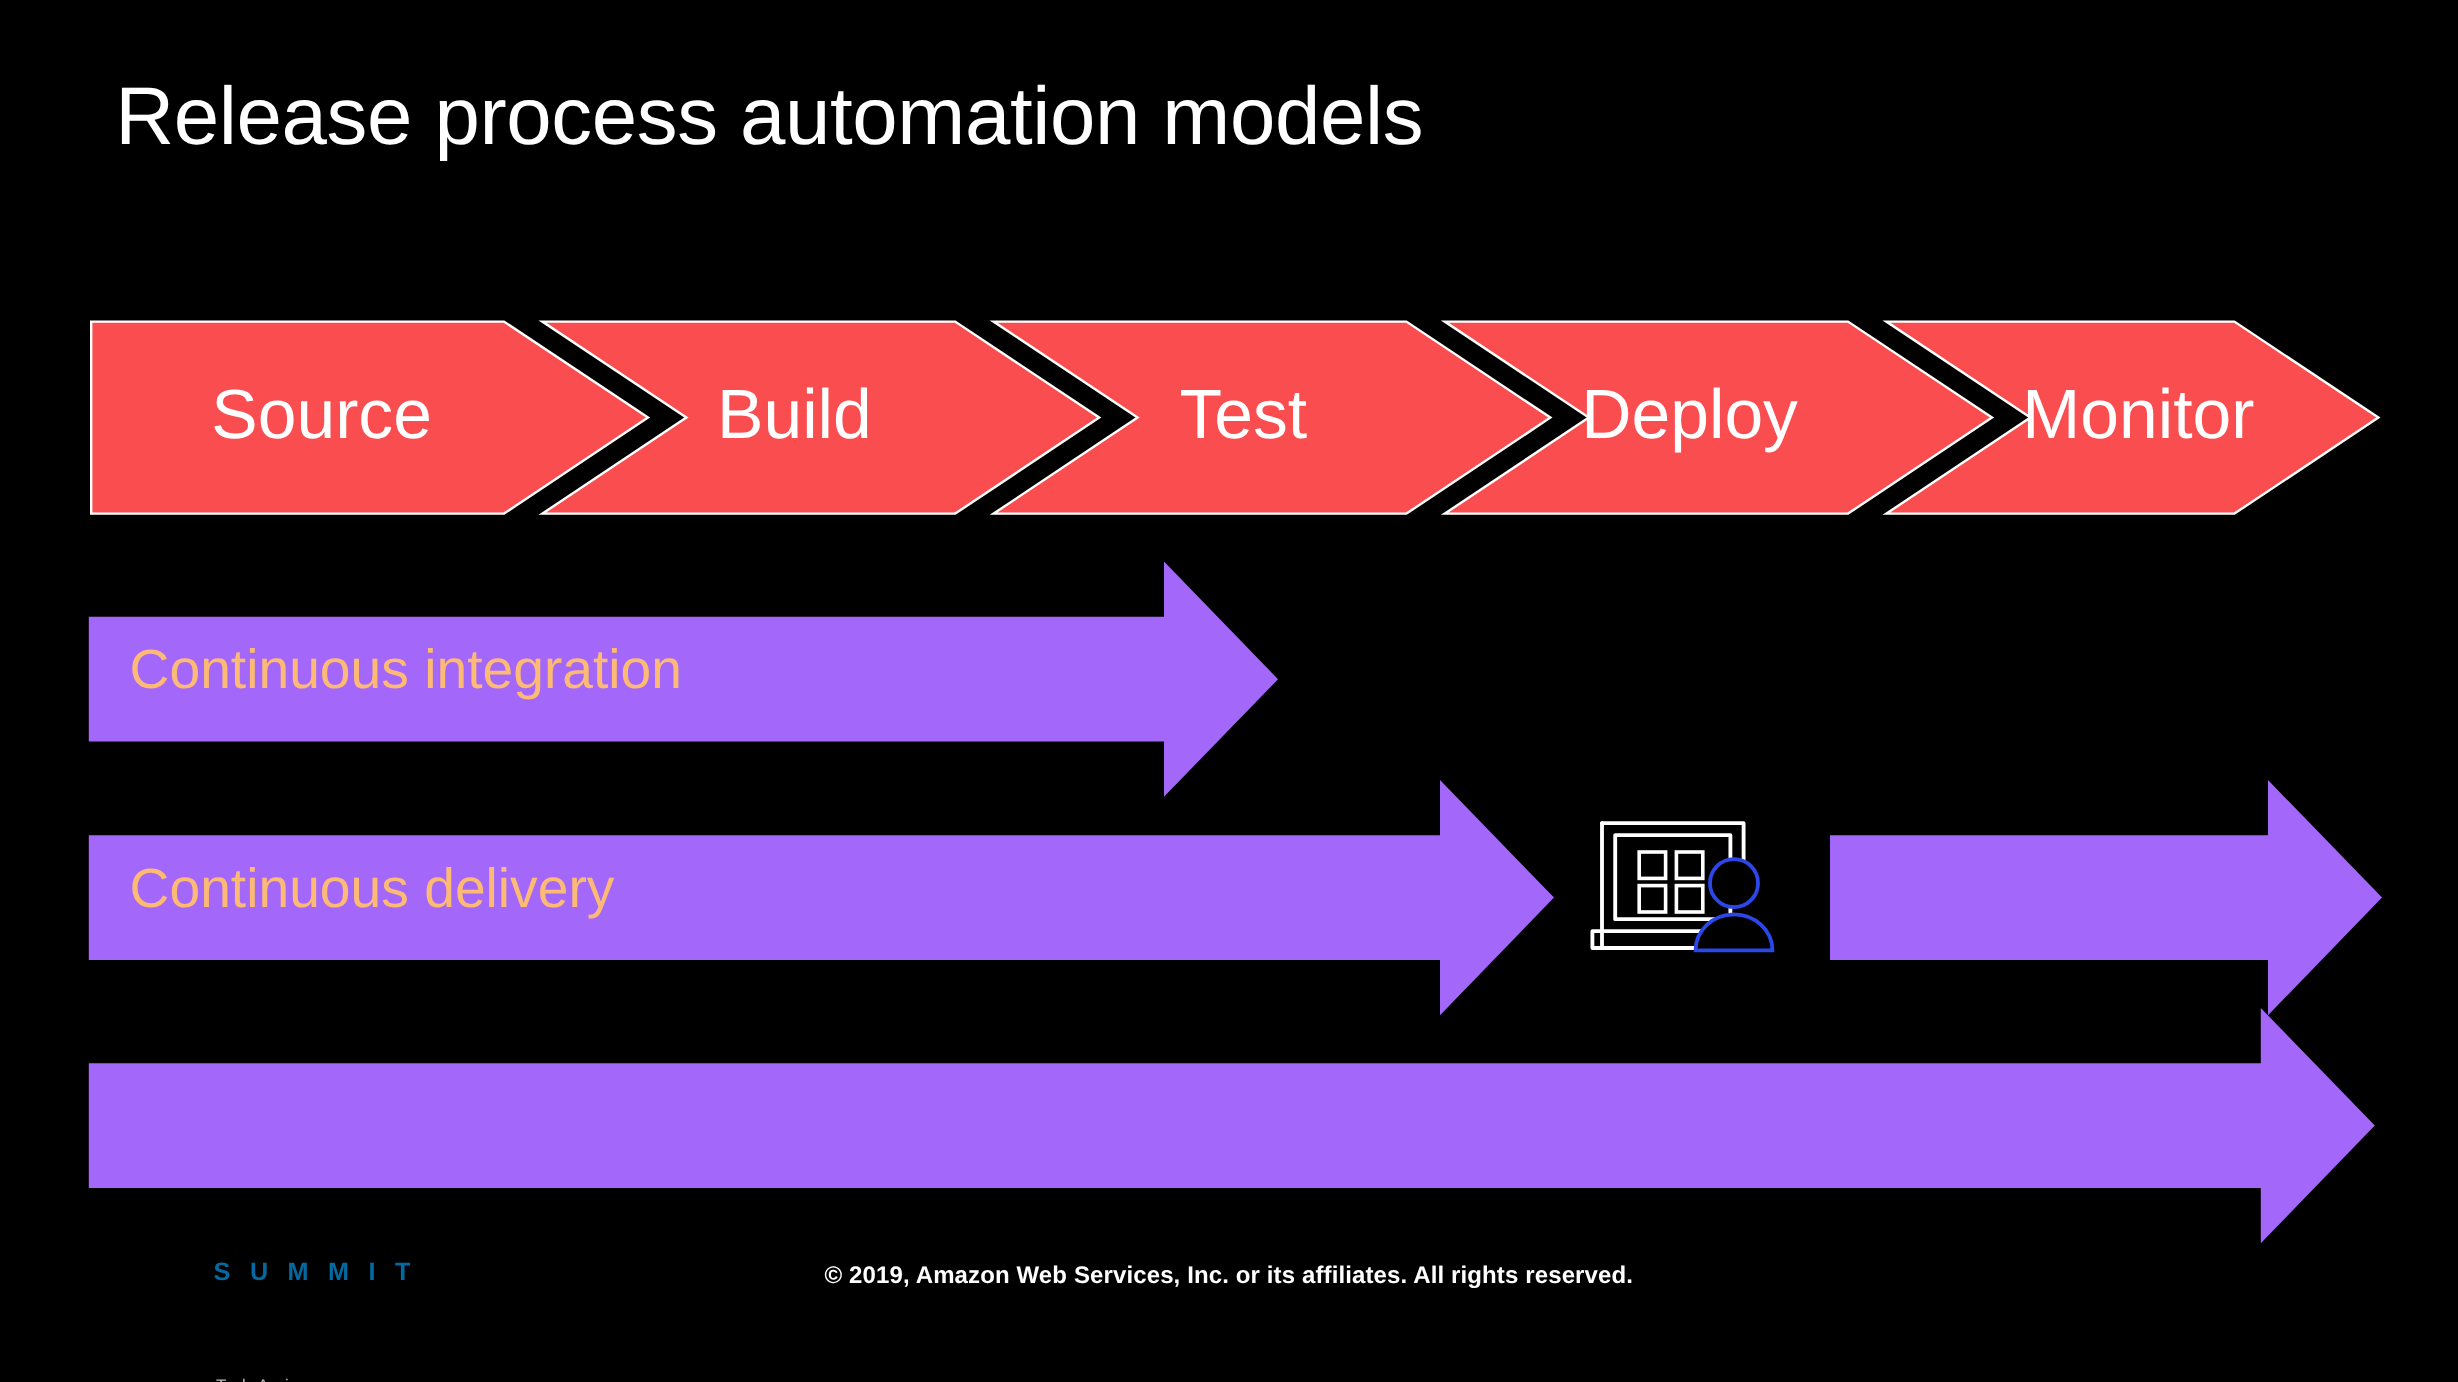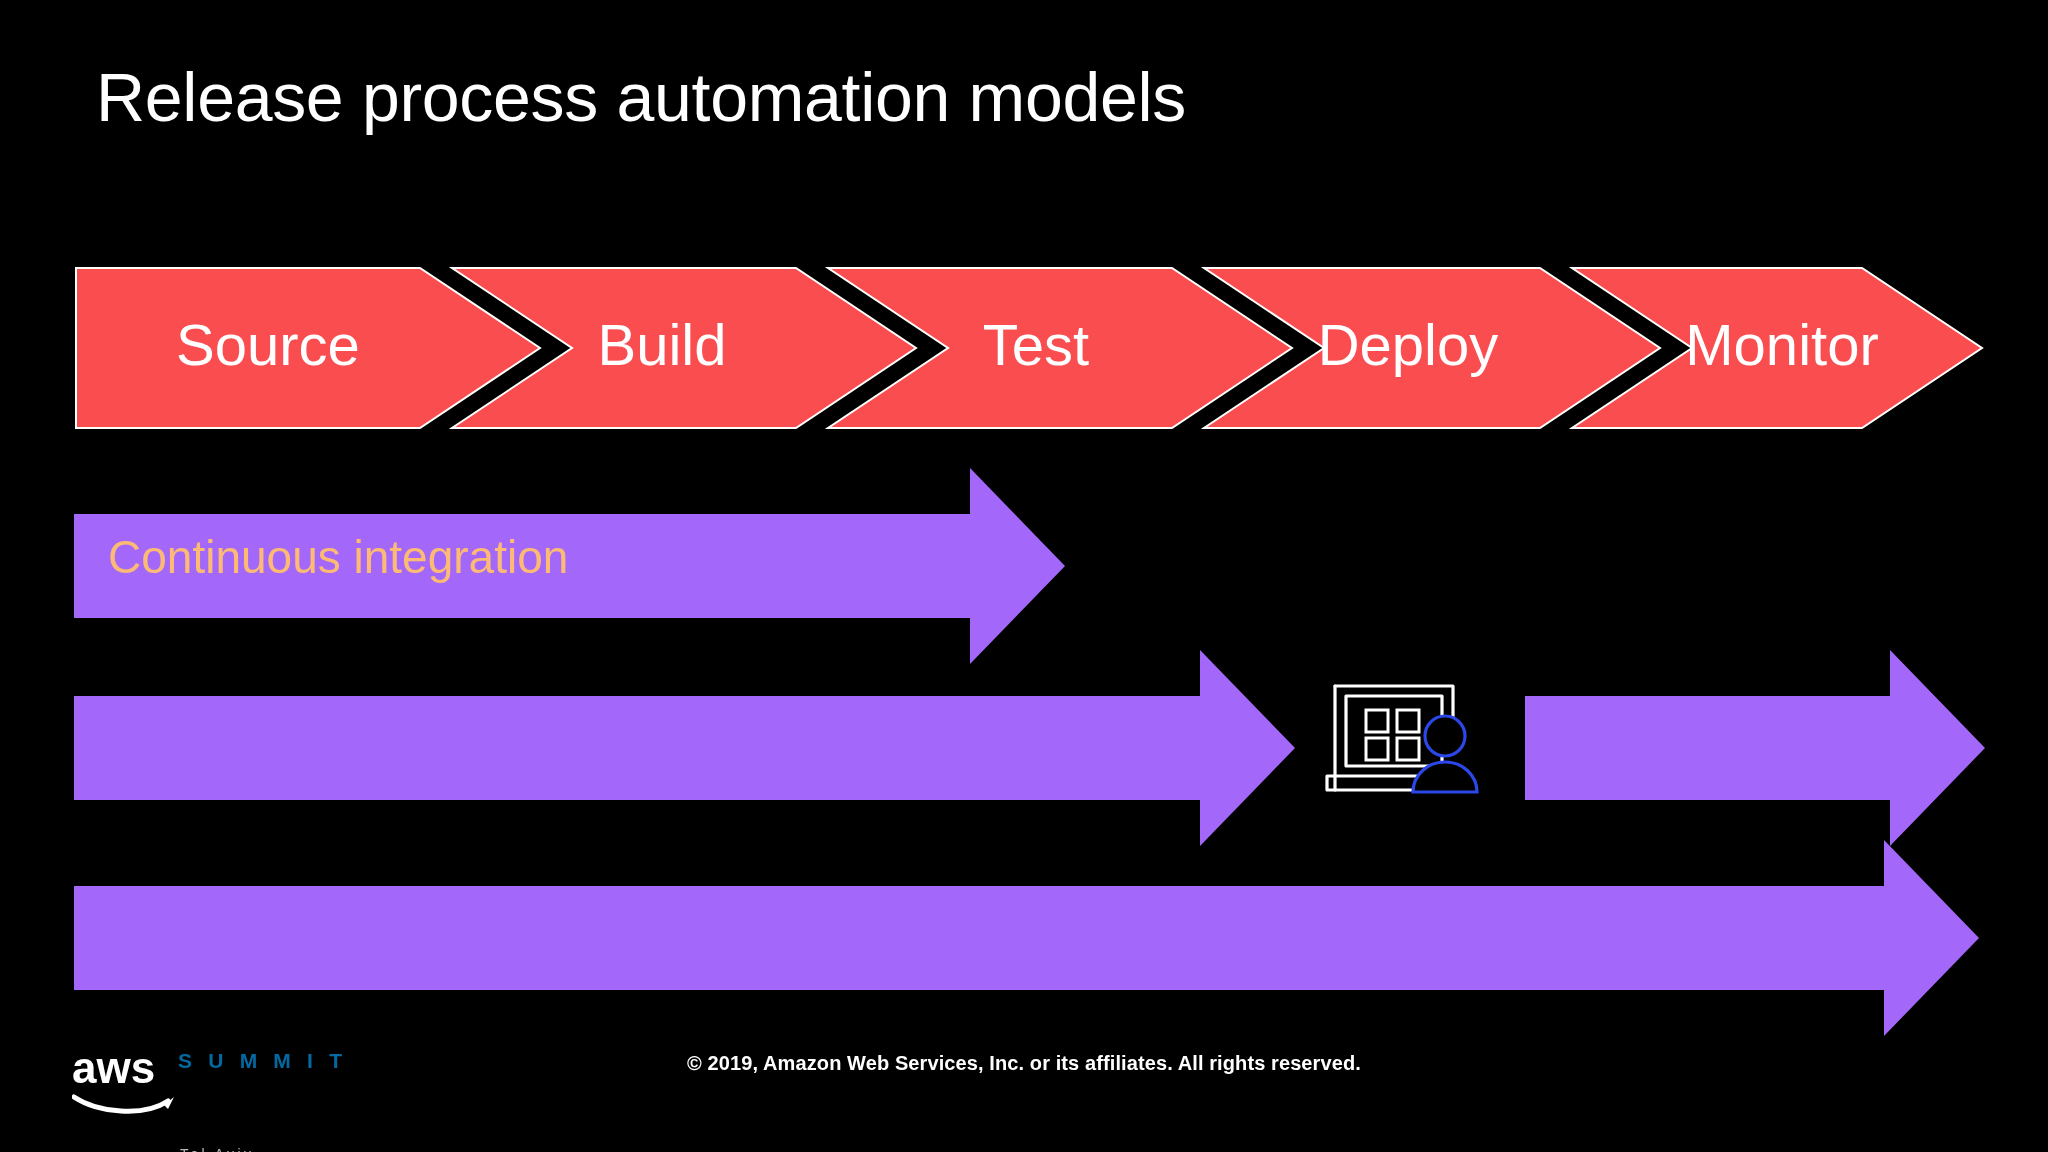--- a/index.html
+++ b/index.html
@@ -170,20 +170,21 @@
   <div class="arrow-label lbl-ci">Continuous integration</div>
 
   <div class="arrow-row" id="row-cd">
     <svg width="2048" height="200" viewBox="0 0 2048 200" xmlns="http://www.w3.org/2000/svg">
 
       <polygon points="74,46 1200,46 1200,0 1295,98 1200,196 1200,150 74,150" fill="#A368FA"></polygon>
 
       <polygon points="1525,46 1890,46 1890,0 1985,98 1890,196 1890,150 1525,150" fill="#A368FA"></polygon>
     </svg>
   </div>
+  <div class="arrow-label lbl-cd">Continuous delivery</div>
 
   <div class="stage-icon">
     <svg width="180" height="130" viewBox="0 0 180 130" xmlns="http://www.w3.org/2000/svg">
       <g fill="none" stroke="#FFFFFF" stroke-width="3.2" stroke-linejoin="round" stroke-linecap="round">
 
         <path d="M10,8 L128,8 L128,54"></path>
         <path d="M10,8 L10,98"></path>
 
         <rect x="21" y="18" width="96" height="70"></rect>
 
@@ -204,27 +205,18 @@
       </g>
     </svg>
   </div>
 
   <div class="arrow-row" id="row-cdeploy">
     <svg width="2048" height="200" viewBox="0 0 2048 200" xmlns="http://www.w3.org/2000/svg">
       <polygon points="74,46 1884,46 1884,0 1979,98 1884,196 1884,150 74,150" fill="#A368FA"></polygon>
     </svg>
   </div>
 
-  <div class="footer-logo">
-    <svg width="240" height="76" viewBox="0 0 240 76" xmlns="http://www.w3.org/2000/svg">
-      <g fill="#FFFFFF">
-        <text x="0" y="40" font-family="Liberation Sans, sans-serif" font-size="44" font-weight="700" fill="#FFFFFF">aws</text>
-      </g>
-      <path d="M2,54 C26,70 72,74 96,58" fill="none" stroke="#FFFFFF" stroke-width="5" stroke-linecap="round"></path>
-      <path d="M92,62 L102,54 L96,66 Z" fill="#FFFFFF"></path>
-    </svg>
-  </div>
   <div class="summit-word">S U M M I T</div>
   <div class="summit-city">Tel Aviv</div>
 
   <div class="copyright">© 2019, Amazon Web Services, Inc. or its affiliates. All rights reserved.</div>
 
 </div>
 
 </body></html>

